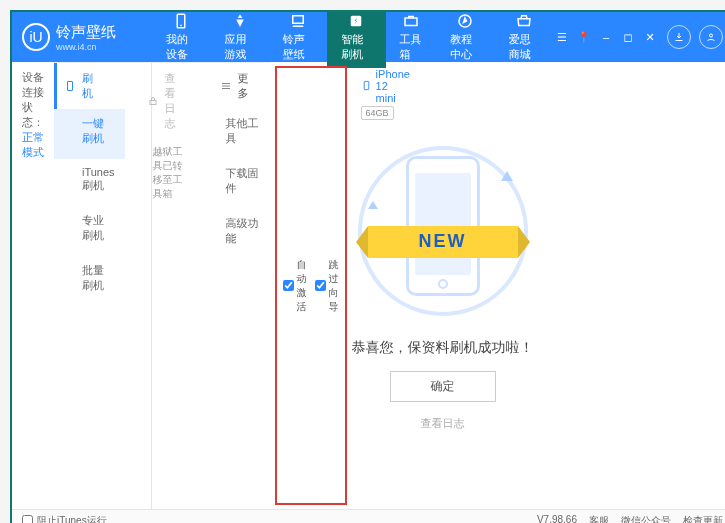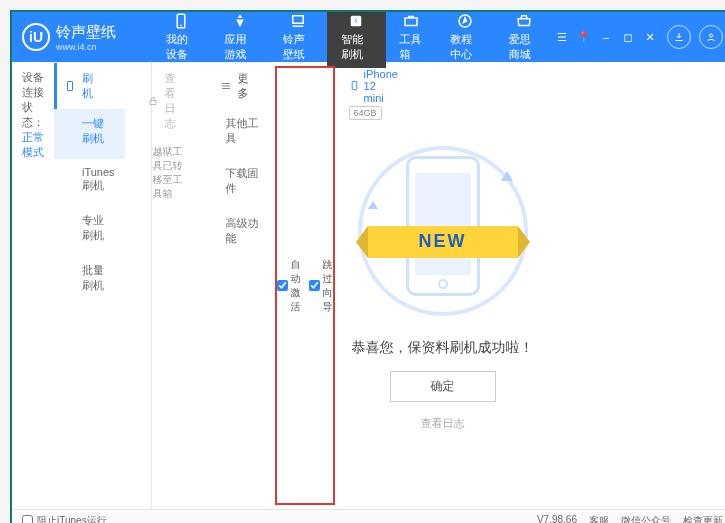--- a/index.html
+++ b/index.html
@@ -1,40 +1,40 @@
 <!DOCTYPE html>
 <html><head>
 <meta charset="utf-8">
 <style>
 *{box-sizing:border-box;margin:0;padding:0;font-family:"Microsoft YaHei",Arial,sans-serif}
 body{background:#f5f5f5;padding:10px}
 .window{width:725px;height:523px;background:#fff;border:2px solid #0e7a6e;position:relative;overflow:hidden}
 .titlebar{height:50px;background:#2b87ff;display:flex;align-items:center;padding:0 10px;color:#fff}
 .logo-wrap{display:flex;align-items:center;gap:6px;width:130px}
-.logo-circle{width:28px;height:28px;border:2px solid #fff;border-radius:50%;display:flex;align-items:center;justify-content:center;font-size:14px;font-weight:bold}
+.logo-circle{width:28px;height:28px;border:2px solid #fff;border-radius:50%;display:flex;align-items:center;justify-content:center;font-size:14px;font-weight:normal}
 .logo-text{font-size:15px}
 .logo-sub{font-size:9px;opacity:.8}
 .nav{display:flex;flex:1}
 .nav-item{display:flex;flex-direction:column;align-items:center;padding:6px 14px;font-size:11px;cursor:pointer;gap:2px}
-.nav-item.active{background:#404040}
+.nav-item.active{background:#0f766e}
 .nav-icon{width:18px;height:18px;display:flex;align-items:center;justify-content:center}
 .win-controls{display:flex;align-items:center;gap:4px;font-size:11px}
 .win-btn{width:18px;height:18px;display:flex;align-items:center;justify-content:center;cursor:pointer}
 .circle-btn{width:24px;height:24px;border:1.5px solid rgba(255,255,255,.7);border-radius:50%;display:flex;align-items:center;justify-content:center;cursor:pointer;margin-left:4px}
 .body{display:flex;height:calc(100% - 50px - 22px)}
 .sidebar{width:140px;border-right:1px solid #e5e5e5;display:flex;flex-direction:row;font-size:11px;color:#555}
 .conn-status{padding:8px 10px;font-size:11px;color:#666}
 .conn-status .val{color:#2b87ff}
 .section{border-top:1px solid #eee}
 .section-hdr{display:flex;align-items:center;gap:6px;padding:8px 22px;color:#555;cursor:pointer}
 .section-hdr.blue{color:#2b87ff;border-left:3px solid #2b87ff;padding-left:7px}
 .sub-item{padding:7px 10px 13px 28px;cursor:pointer;color:#666}
 .sub-item.active{background:#e8f2ff;color:#2b87ff}
 .sub-note{padding:6px 10px 6px 28px;color:#999;font-size:10px;line-height:1.4}
-.checks{border:2px solid #d93b3b;margin:4px;display:flex;gap:8px;font-size:10px;color:#555}
+.checks{border:2px solid #d93b3b;margin:4px;padding:6px;display:flex;gap:8px;font-size:10px;color:#555}
 .check{display:flex;align-items:center;gap:3px}
 .check input{accent-color:#2b87ff;width:11px;height:11px}
 .device{padding:6px 10px;font-size:10px}
 .device-name{color:#2b87ff;font-size:11px;display:flex;align-items:center;gap:4px}
 .device-badge{display:inline-block;border:1px solid #ccc;border-radius:2px;padding:1px 4px;font-size:9px;color:#888;margin-top:2px}
 .main{flex:1;display:flex;flex-direction:column;align-items:center;justify-content:center;position:relative}
 .illus{position:relative;width:180px;height:180px}
 .circle-bg{width:170px;height:170px;border:4px solid #d9e8ff;border-radius:50%;position:absolute;top:5px;left:5px}
 .phone{width:74px;height:140px;background:#fff;border:3px solid #cfe0ff;border-radius:10px;position:absolute;top:15px;left:53px}
 .phone-screen{position:absolute;top:14px;left:6px;right:6px;bottom:18px;background:#eaf2ff;border-radius:2px}

